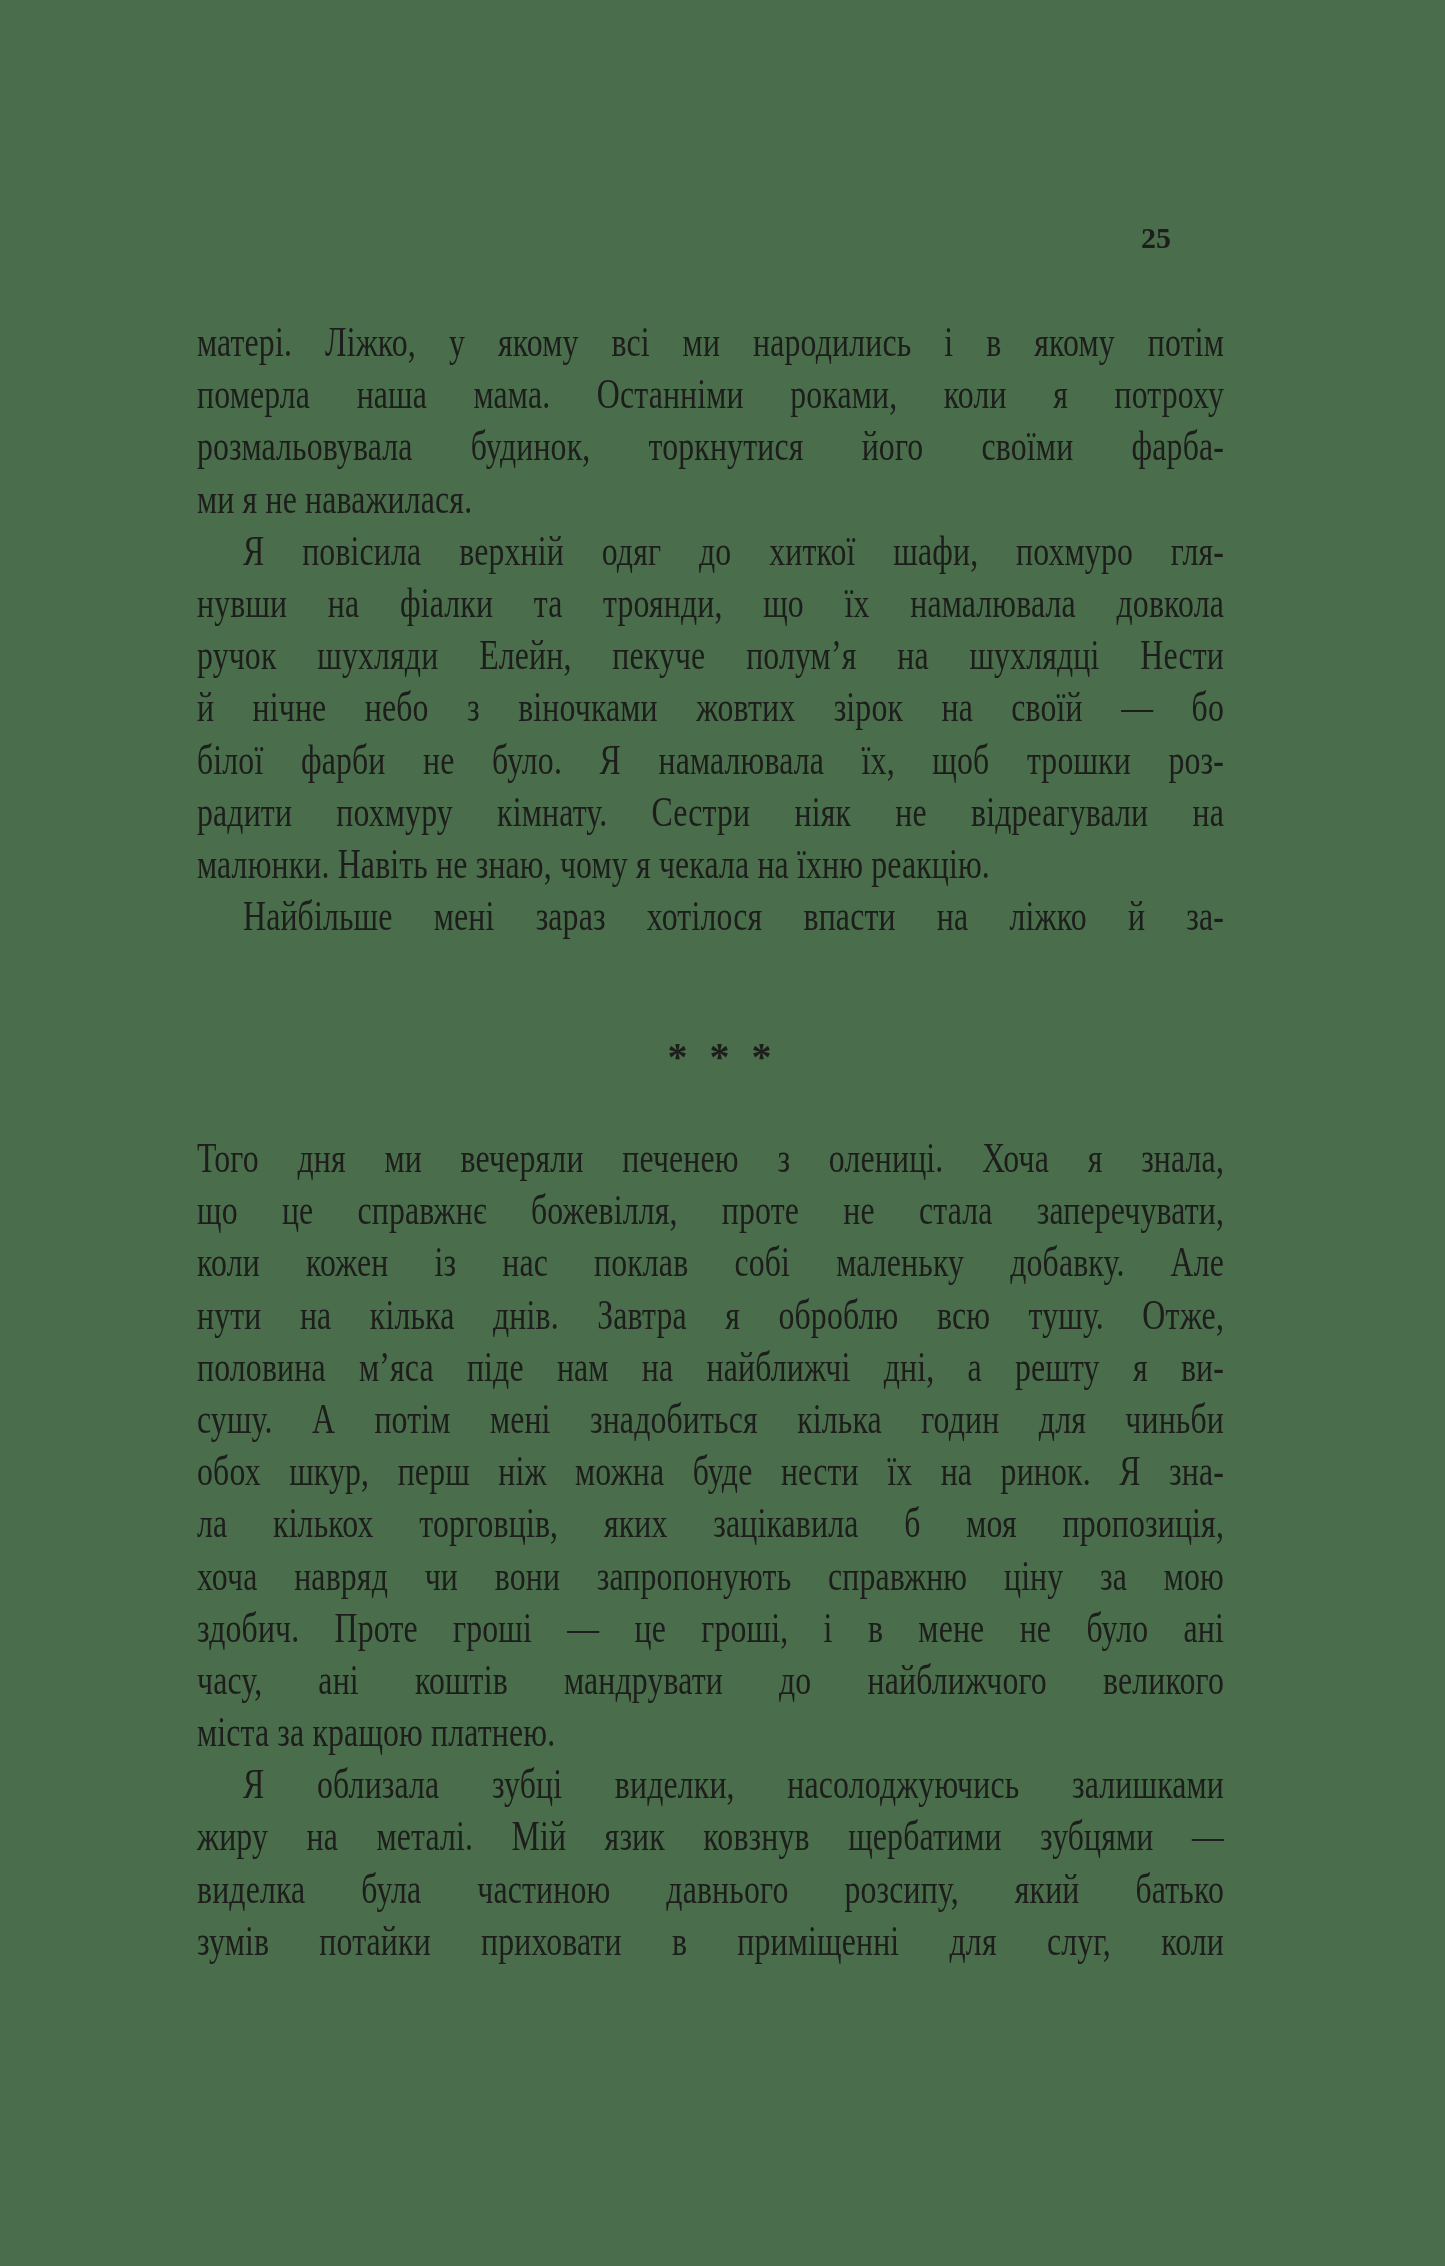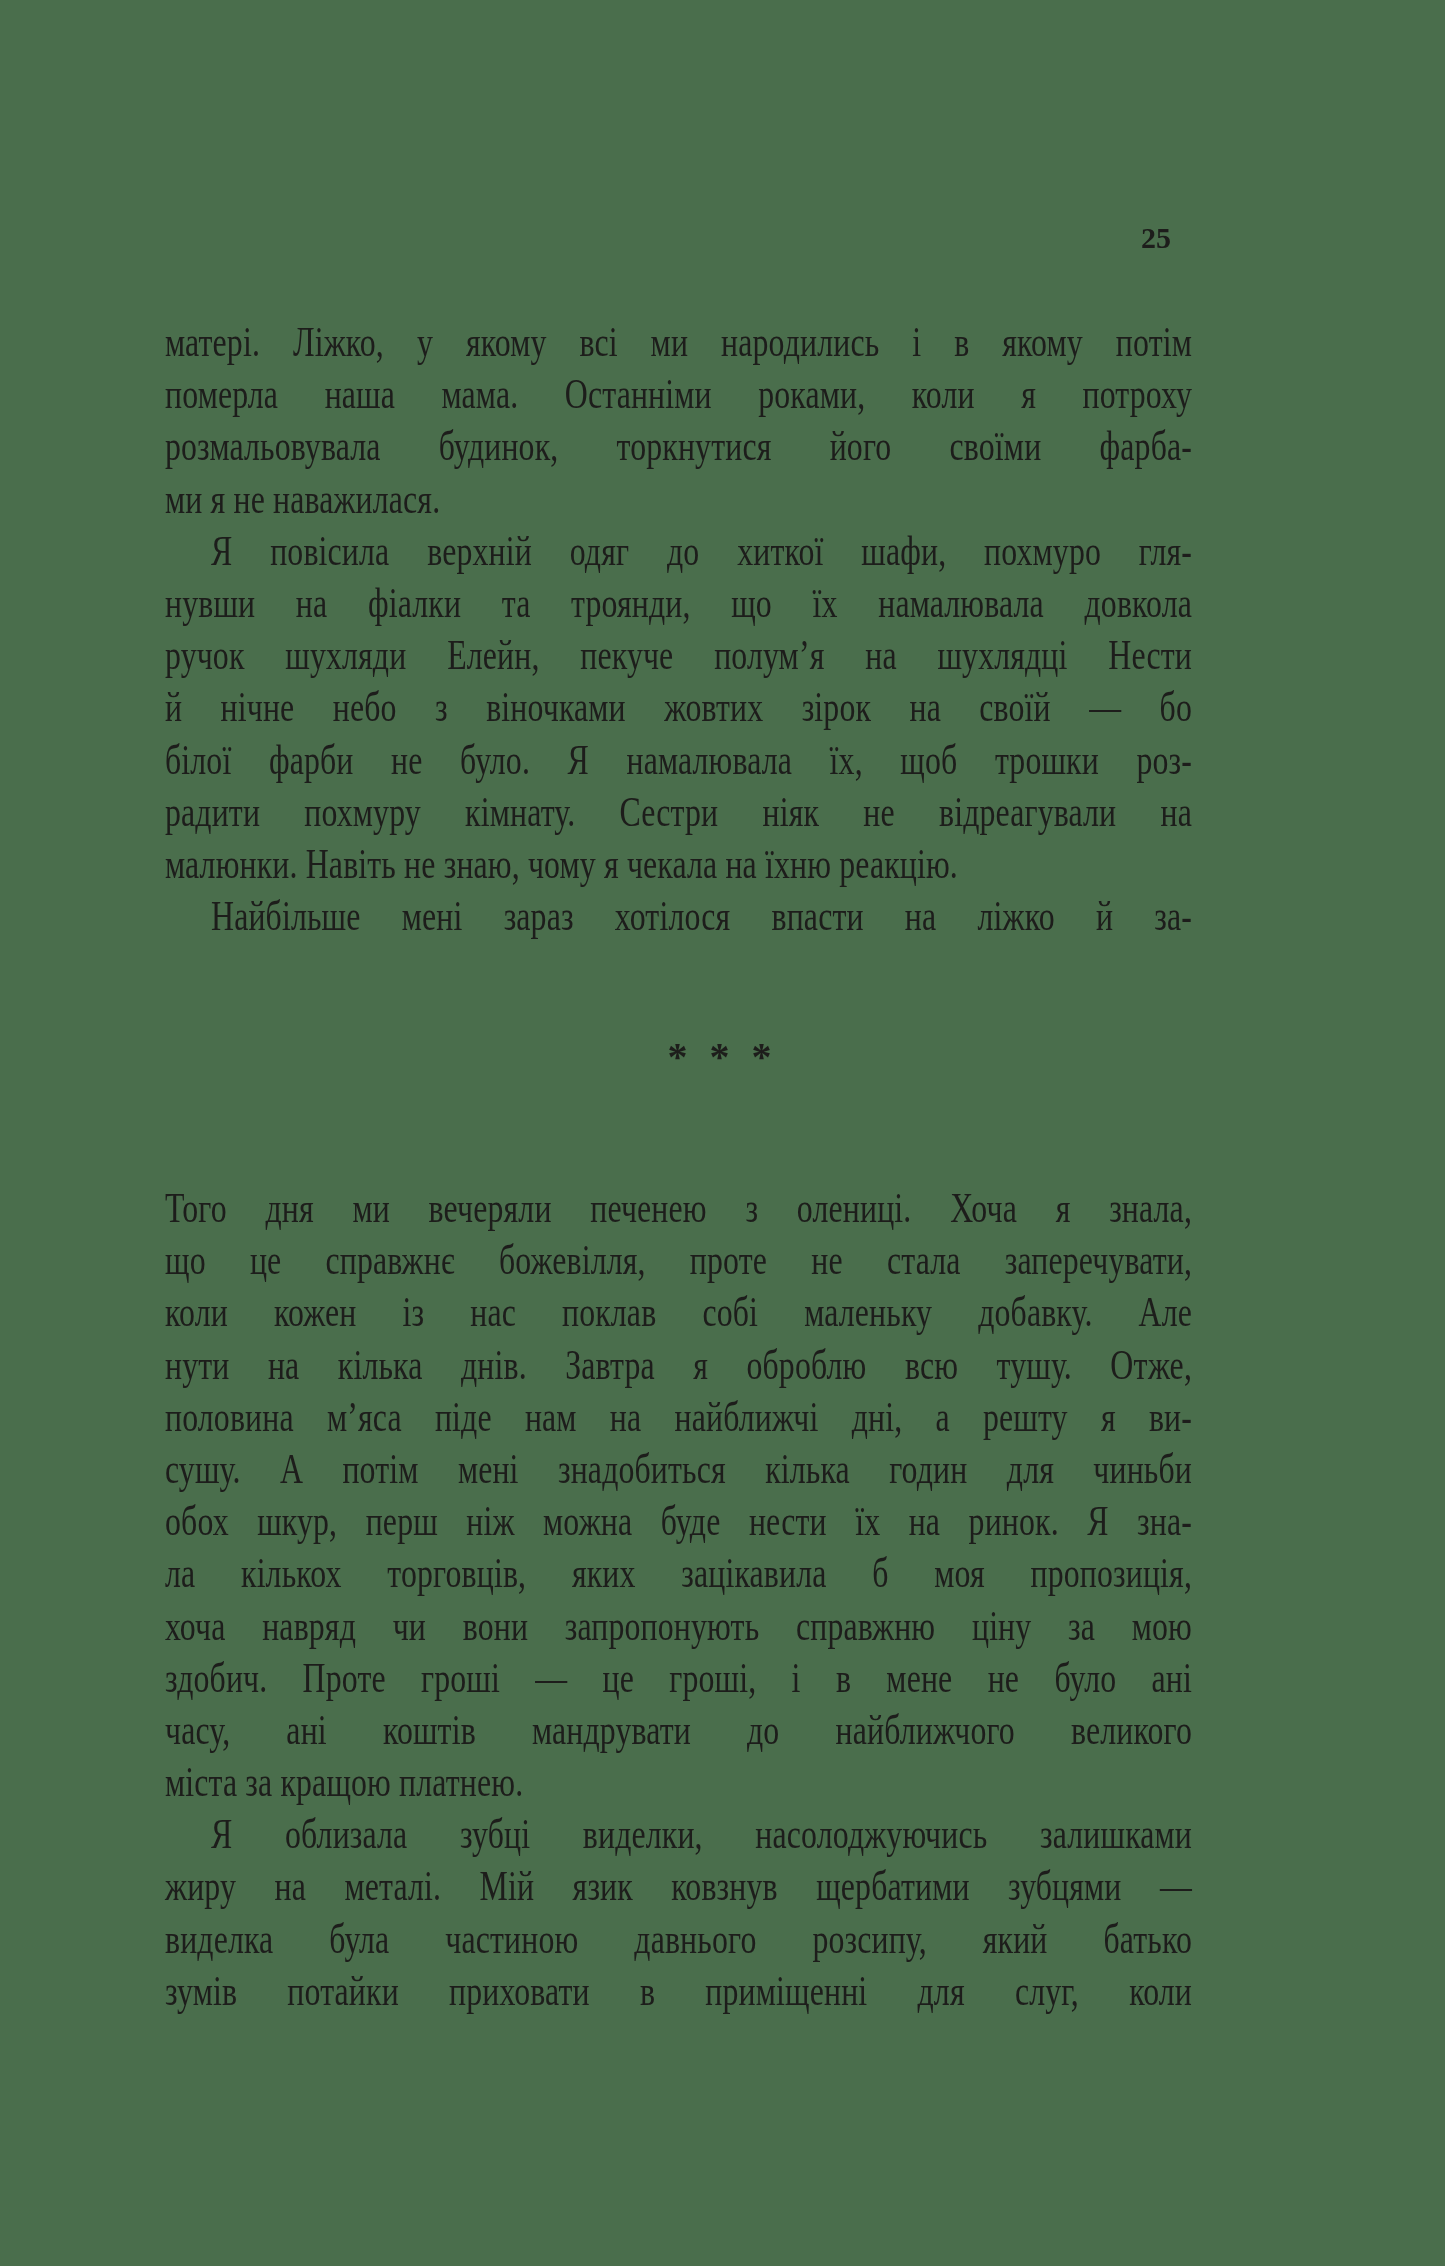--- a/index.html
+++ b/index.html
@@ -30,20 +30,21 @@
       left: 165px;
       width: 1027px;
     }
     .line {
       height: 52.2px;
       line-height: 52.2px;
       font-size: 43px;
       white-space: nowrap;
       overflow: visible;
       position: relative;
+      margin-left: 32px;
     }
     .line .inner {
       display: inline-block;
       transform-origin: 0 50%;
       transform: scaleX(0.74);
       width: calc(1027px / 0.74);
       text-align: justify;
       text-align-last: justify;
       letter-spacing: 0.2px;
     }
@@ -96,21 +97,21 @@
 
   <div>
     <div class="line indent"><span class="inner">Найбільше мені зараз хотілося впасти на ліжко й за-</span></div>
   </div>
 </div>
 
 <div class="separator">
   <span>* * *</span>
 </div>
 
-<div class="text-block" style="top: 1182px;">
+<div class="text-block" style="top: 1132px;">
 
   <div>
     <div class="line"><span class="inner">Того дня ми вечеряли печенею з олениці. Хоча я знала,</span></div>
     <div class="line"><span class="inner">що це справжнє божевілля, проте не стала заперечувати,</span></div>
     <div class="line"><span class="inner">коли кожен із нас поклав собі маленьку добавку. Але</span></div>
     <div class="line"><span class="inner">нути на кілька днів. Завтра я оброблю всю тушу. Отже,</span></div>
     <div class="line"><span class="inner">половина м’яса піде нам на найближчі дні, а решту я ви-</span></div>
     <div class="line"><span class="inner">сушу. А потім мені знадобиться кілька годин для чиньби</span></div>
     <div class="line"><span class="inner">обох шкур, перш ніж можна буде нести їх на ринок. Я зна-</span></div>
     <div class="line"><span class="inner">ла кількох торговців, яких зацікавила б моя пропозиція,</span></div>

